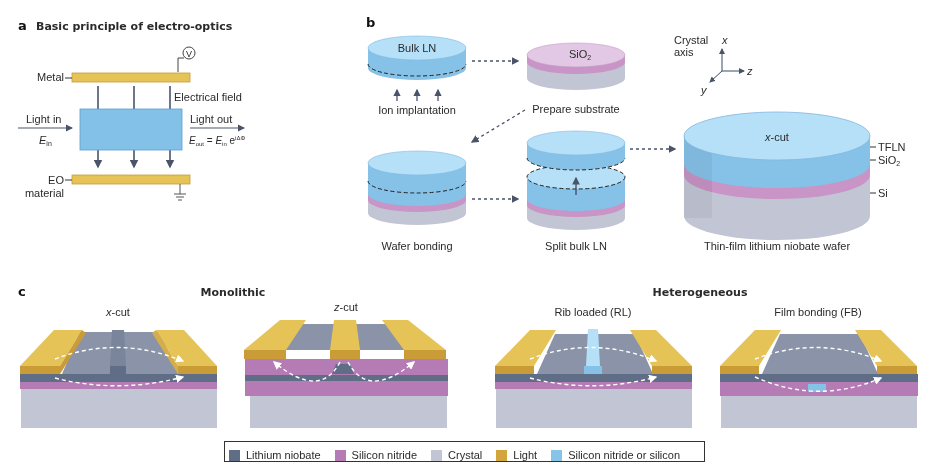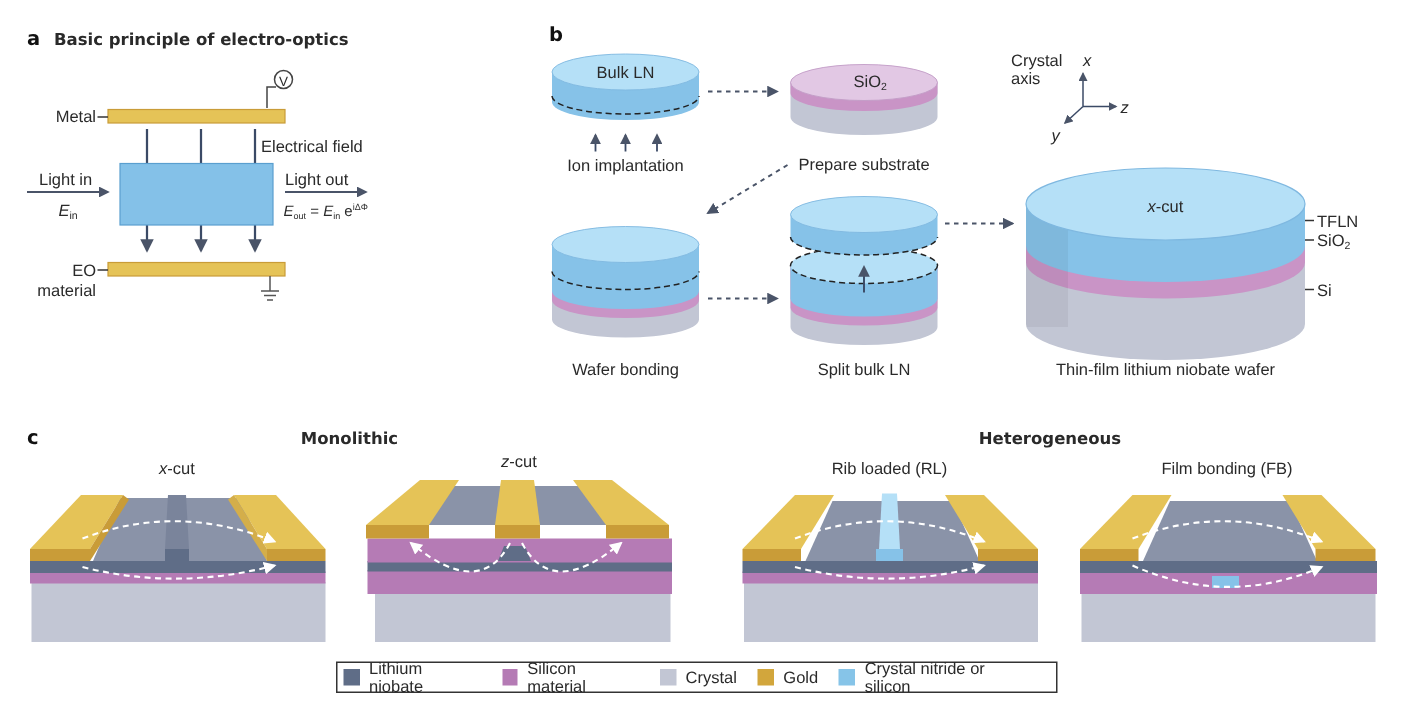--- a/index.html
+++ b/index.html
@@ -1,21 +1,21 @@
 <!DOCTYPE html>
 <html><head>
 <meta charset="utf-8">
 <style>
   html,body{margin:0;padding:0;background:#fff;}
   body{width:944px;height:474px;position:relative;overflow:hidden;font-family:"Liberation Sans",sans-serif;color:#2a2a2a;}
   svg{position:absolute;left:0;top:0;}
   .lbl{font-family:"Liberation Sans",sans-serif;font-size:11px;fill:#2a2a2a;}
   .bold{font-weight:bold;font-family:"DejaVu Sans",sans-serif;}
   .panel-letter{font-family:"DejaVu Sans",sans-serif;font-weight:bold;font-size:13px;fill:#111;}
-  .legend{position:absolute;left:224px;top:441px;width:481px;height:21px;border:1px solid #333;display:flex;align-items:center;font-size:11px;box-sizing:border-box;padding-left:4px;}
+  .legend{position:absolute;left:224px;top:441px;width:481px;height:21px;border:1px solid #333;display:flex;align-items:flex-end;font-size:11px;box-sizing:border-box;padding-left:4px;}
   .legend-item{display:flex;align-items:center;margin-right:14px;}
   .sw{width:11px;height:11px;margin-right:6px;display:inline-block;}
 </style>
 </head>
 <body>
 
 <svg width="944" height="474" viewBox="0 0 944 474">
   <defs>
     <marker id="ah" markerWidth="6" markerHeight="6" refX="5" refY="3" orient="auto">
         <path d="M0,0 L6,3 L0,6 z" fill="#4a5468"></path>
@@ -227,27 +227,27 @@
   </g>
 </svg>
 
 <div class="legend">
   <div class="legend-item">
     <span class="sw" style="background:#5f6d87"></span>
     <span>Lithium niobate</span>
   </div>
   <div class="legend-item">
     <span class="sw" style="background:#b57bb5"></span>
-    <span>Silicon material</span>
+    <span>Silicon nitride</span>
   </div>
   <div class="legend-item">
     <span class="sw" style="background:#c2c6d4"></span>
     <span>Crystal</span>
   </div>
   <div class="legend-item">
     <span class="sw" style="background:#d2a63c"></span>
-    <span>Gold</span>
+    <span>Light</span>
   </div>
   <div class="legend-item">
     <span class="sw" style="background:#86c4e8"></span>
-    <span>Crystal nitride or silicon</span>
+    <span>Silicon nitride or silicon</span>
   </div>
 </div>
 
 </body></html>

